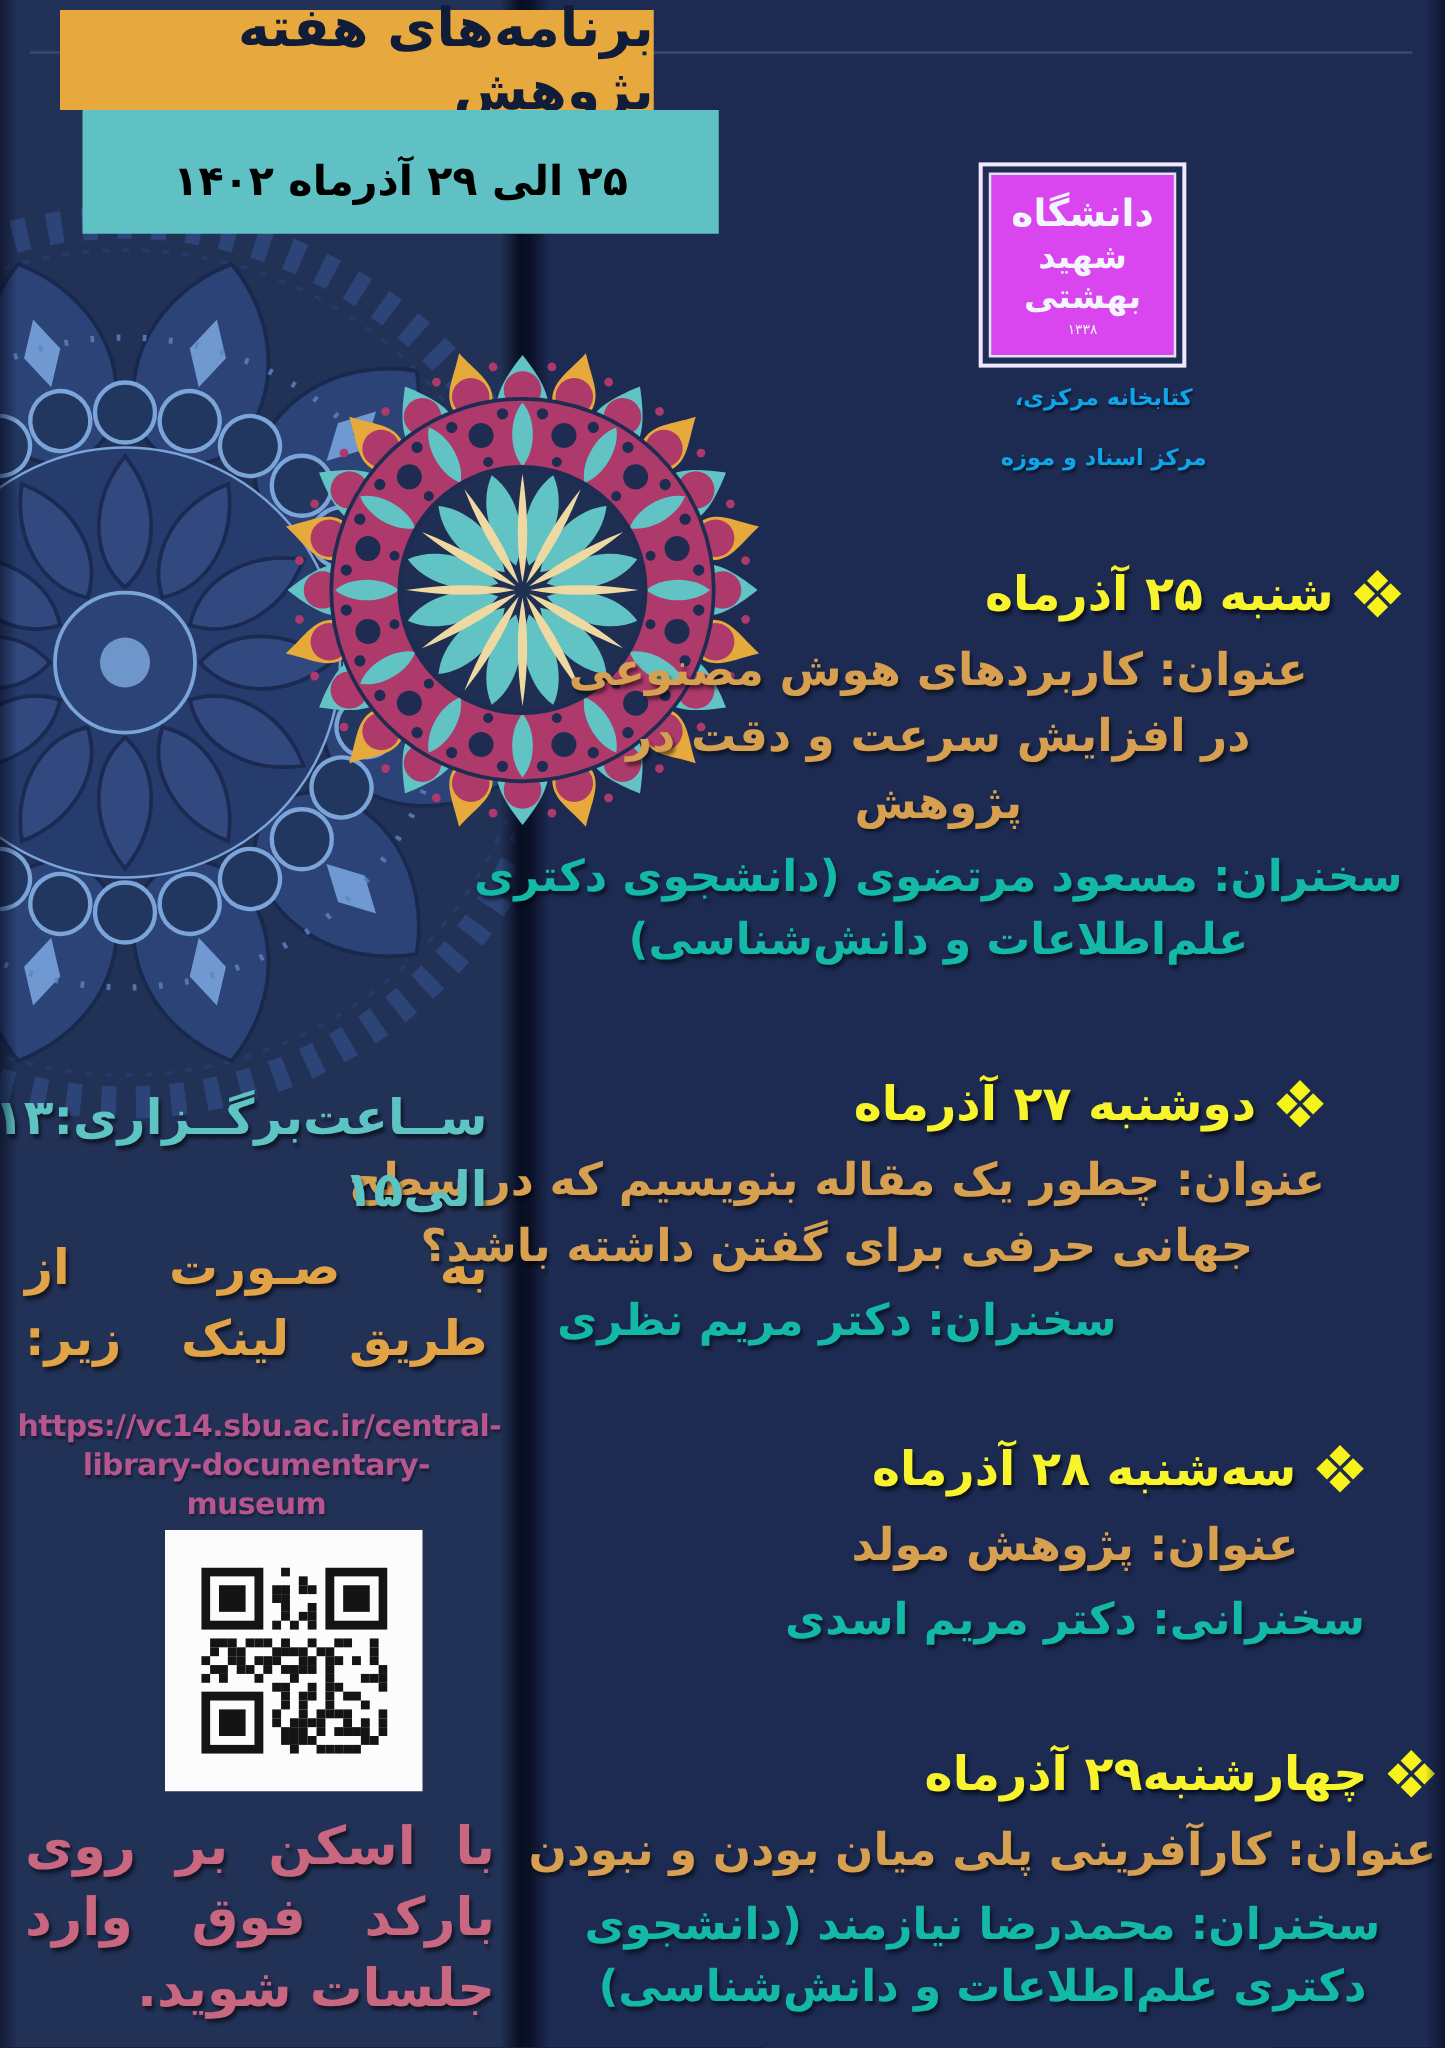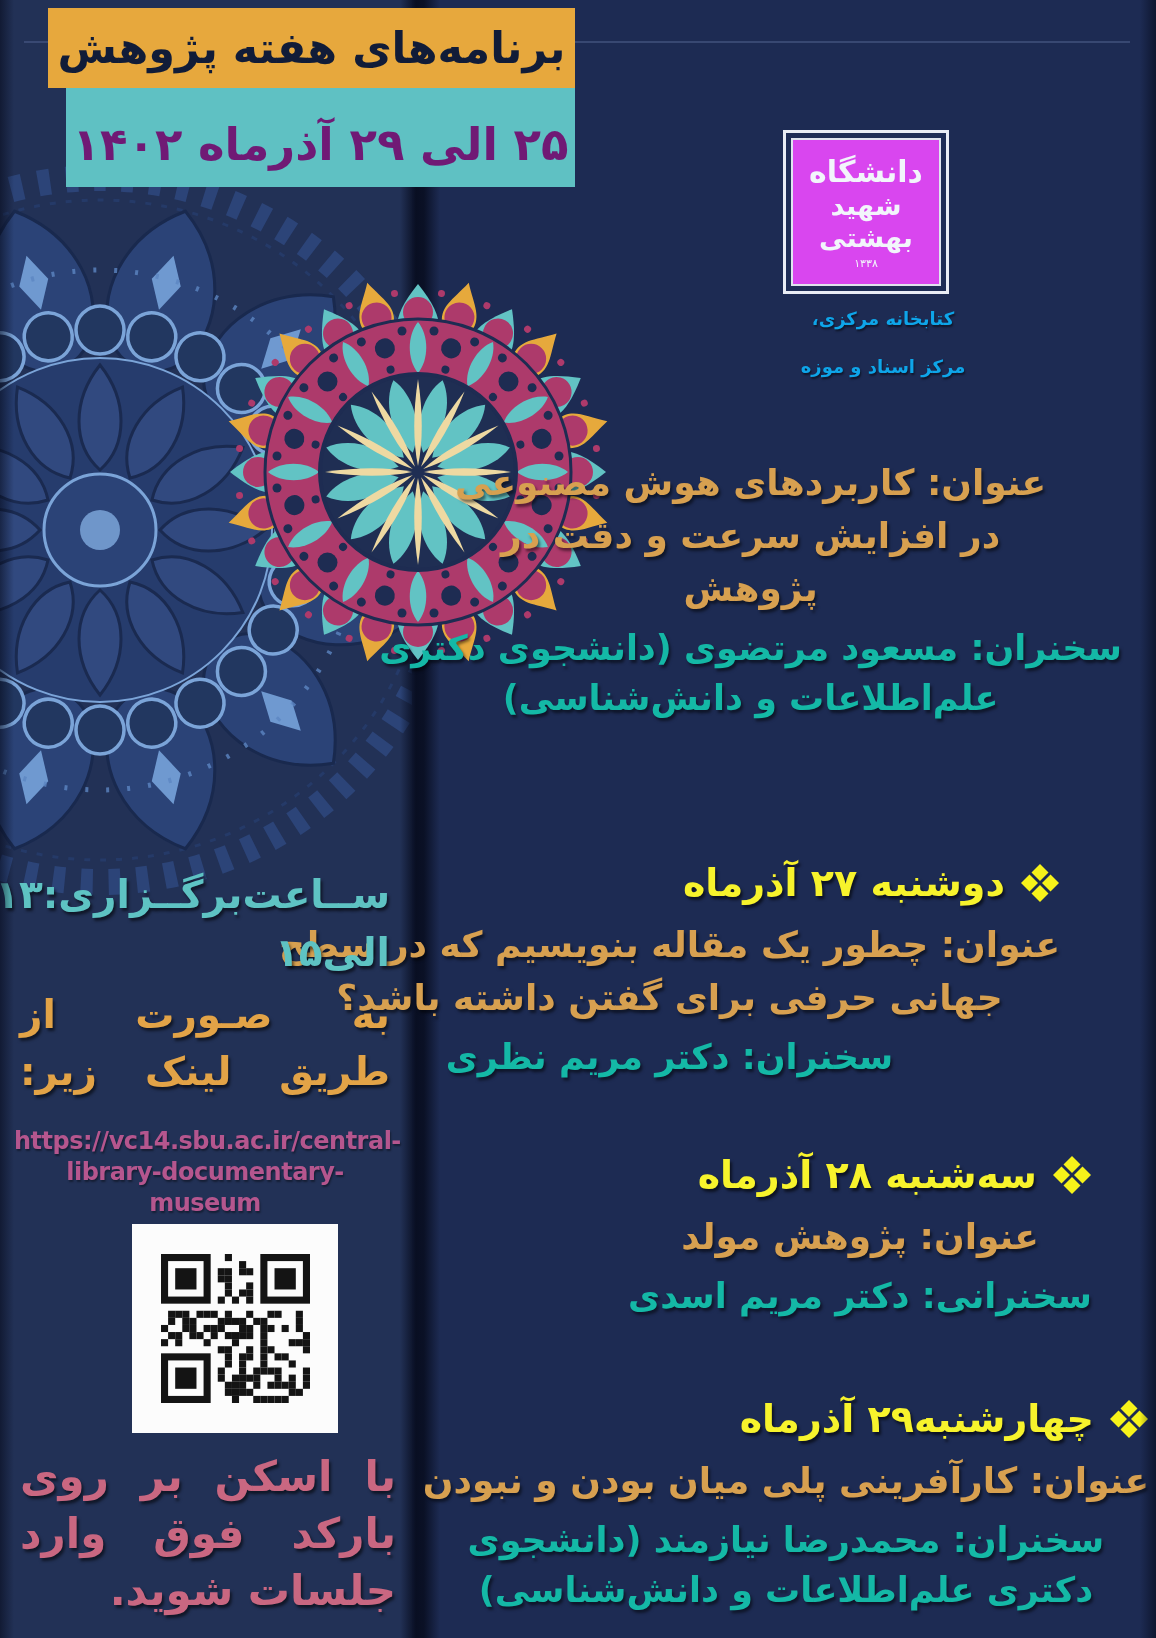--- a/index.html
+++ b/index.html
@@ -9,26 +9,26 @@
   .left-panel{position:absolute;left:0;top:0;width:412px;height:1638px;
               background:#223156;overflow:hidden;}
   .divider-shadow{position:absolute;left:400px;top:0;width:40px;height:1638px;
               background:linear-gradient(90deg,rgba(8,14,34,0) 0%,rgba(7,12,30,.92) 40%,rgba(7,12,30,.85) 60%,rgba(8,14,34,0) 100%);}
   .edge-vignette-right{position:absolute;right:0;top:0;width:16px;height:1638px;
               background:linear-gradient(270deg,rgba(4,8,24,.6),rgba(4,8,24,0));}
   .edge-vignette-left{position:absolute;left:0;top:0;width:14px;height:1638px;
               background:linear-gradient(90deg,rgba(4,8,24,.55),rgba(4,8,24,0));}
   .topline{position:absolute;left:24px;top:41px;width:1106px;height:2px;background:#40507a;opacity:.8;}
   
-  .banner-orange{position:absolute;left:48px;top:8px;width:527px;height:80px;background:#e7a83d;
+  .banner-orange{position:absolute;left:48px;top:8px;width:475px;height:80px;background:#e7a83d;
       display:flex;align-items:center;justify-content:center;direction:rtl;}
   .banner-orange span{color:#111c38;font-size:43px;font-weight:bold;}
   .banner-teal{position:absolute;left:66px;top:88px;width:509px;height:99px;background:#5fc1c3;
       display:flex;align-items:center;justify-content:center;direction:rtl;}
-  .banner-teal span{color:#701a75;font-size:45px;font-weight:bold;padding-top:14px;}
+  .banner-teal span{color:#000000;font-size:33px;font-weight:bold;padding-top:14px;}
   
   .logo-box{position:absolute;left:783px;top:130px;width:160px;height:158px;background:#d946ef;
       border:3px solid #e9edf5;box-shadow:inset 0 0 0 5px #1e2d56, inset 0 0 0 7px #dfe4ee;
       display:flex;flex-direction:column;align-items:center;justify-content:center;direction:rtl;}
   .logo-box .uni{color:#f2f5fb;font-weight:bold;font-size:30px;line-height:36px;text-align:center;}
   .logo-box .uni2{color:#f2f5fb;font-weight:bold;font-size:27px;line-height:32px;text-align:center;}
   .logo-box .year{color:#f2f5fb;font-size:11px;margin-top:3px;letter-spacing:2px;}
   .logo-caption{position:absolute;left:742px;top:295px;width:282px;text-align:center;direction:rtl;
       color:#0ea5e9;font-size:18px;font-weight:bold;line-height:48px;white-space:pre-line;
       text-shadow:1px 2px 2px rgba(0,0,0,.5);}
@@ -325,20 +325,31 @@
   <div class="logo-box">
     <div class="uni">دانشگاه</div>
     <div class="uni2">شهید</div>
     <div class="uni2">بهشتی</div>
     <div class="year">۱۳۳۸</div>
   </div>
   <div class="logo-caption">کتابخانه مرکزی،
 مرکز اسناد و موزه</div>
 
   <div class="item item-1">
+    <div class="day-row">
+      <svg class="diamond" viewBox="0 0 40 40">
+        <g fill="#f7f31a">
+          <path d="M20 1 L28.5 9.5 L20 18 L11.5 9.5 Z"></path>
+          <path d="M30.5 11.5 L39 20 L30.5 28.5 L22 20 Z"></path>
+          <path d="M20 22 L28.5 30.5 L20 39 L11.5 30.5 Z"></path>
+          <path d="M9.5 11.5 L18 20 L9.5 28.5 L1 20 Z"></path>
+        </g>
+      </svg>
+      <span class="day">شنبه ۲۵ آذرماه</span>
+    </div>
     <div class="title">عنوان: کاربردهای هوش مصنوعی
 در افزایش سرعت و دقت در
 پژوهش</div>
     <div class="speaker">سخنران: مسعود مرتضوی (دانشجوی دکتری
 علم‌اطلاعات و دانش‌شناسی)</div>
   </div>
 
   <div class="item item-2">
     <div class="day-row">
       <svg class="diamond" viewBox="0 0 40 40">

